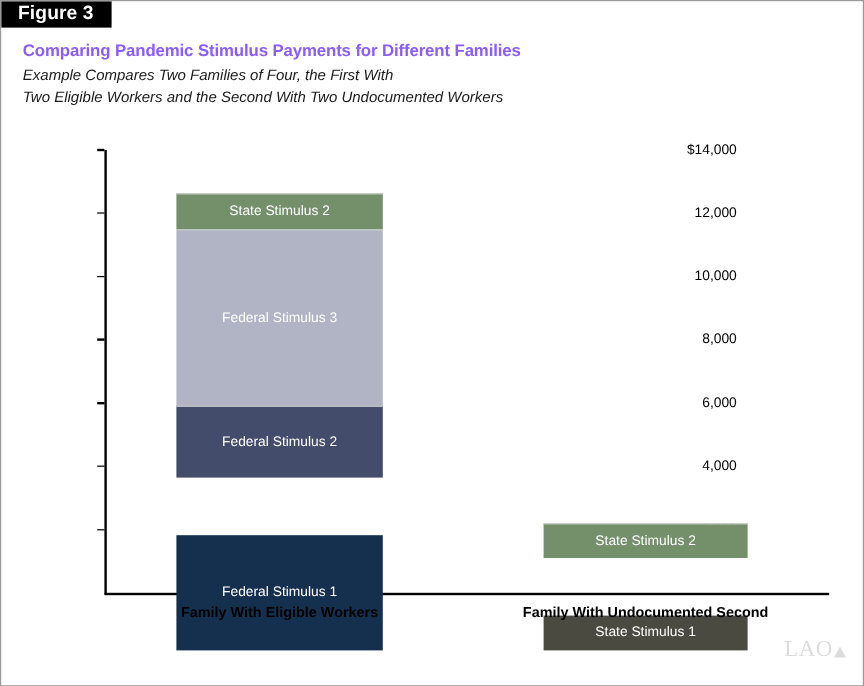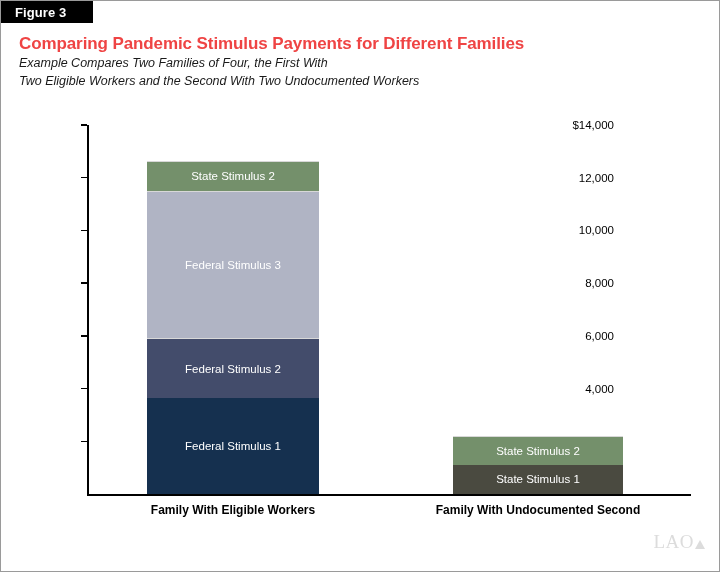--- a/index.html
+++ b/index.html
@@ -21,36 +21,36 @@
   }
   
   .fig-tab {
     position: absolute;
     left: 0px;
     top: 0px;
     width: 92px;
     height: 22px;
     background: #000000;
     color: #ffffff;
-    font-size: 13px;
+    font-size: 16px;
     font-weight: bold;
     display: flex;
     align-items: center;
     padding-left: 14px;
     box-sizing: border-box;
     letter-spacing: 0.1px;
   }
   
   .fig-title {
     position: absolute;
     left: 18px;
     top: 33px;
-    font-size: 17px;
+    font-size: 14px;
     font-weight: bold;
-    color: #ef4444;
+    color: #8b5cf6;
     letter-spacing: -0.1px;
     white-space: nowrap;
   }
   .fig-sub {
     position: absolute;
     left: 18px;
     font-size: 12.5px;
     font-style: italic;
     font-weight: normal;
     color: #1a1a1a;
@@ -113,21 +113,21 @@
     box-sizing: border-box;
     display: flex;
     align-items: center;
     justify-content: center;
     color: #ffffff;
     font-size: 11.5px;
     border-top: 1px solid #d8d8d8;
     overflow: hidden;
     white-space: nowrap;
   }
-  .seg.nb { border-top: none; }
+  .seg.nb { border-top: none; margin-top: 48px; }
 
   
   .catlabel {
     position: absolute;
     top: 502px;
     text-align: center;
     font-size: 12px;
     font-weight: bold;
     color: #000000;
     white-space: nowrap;

